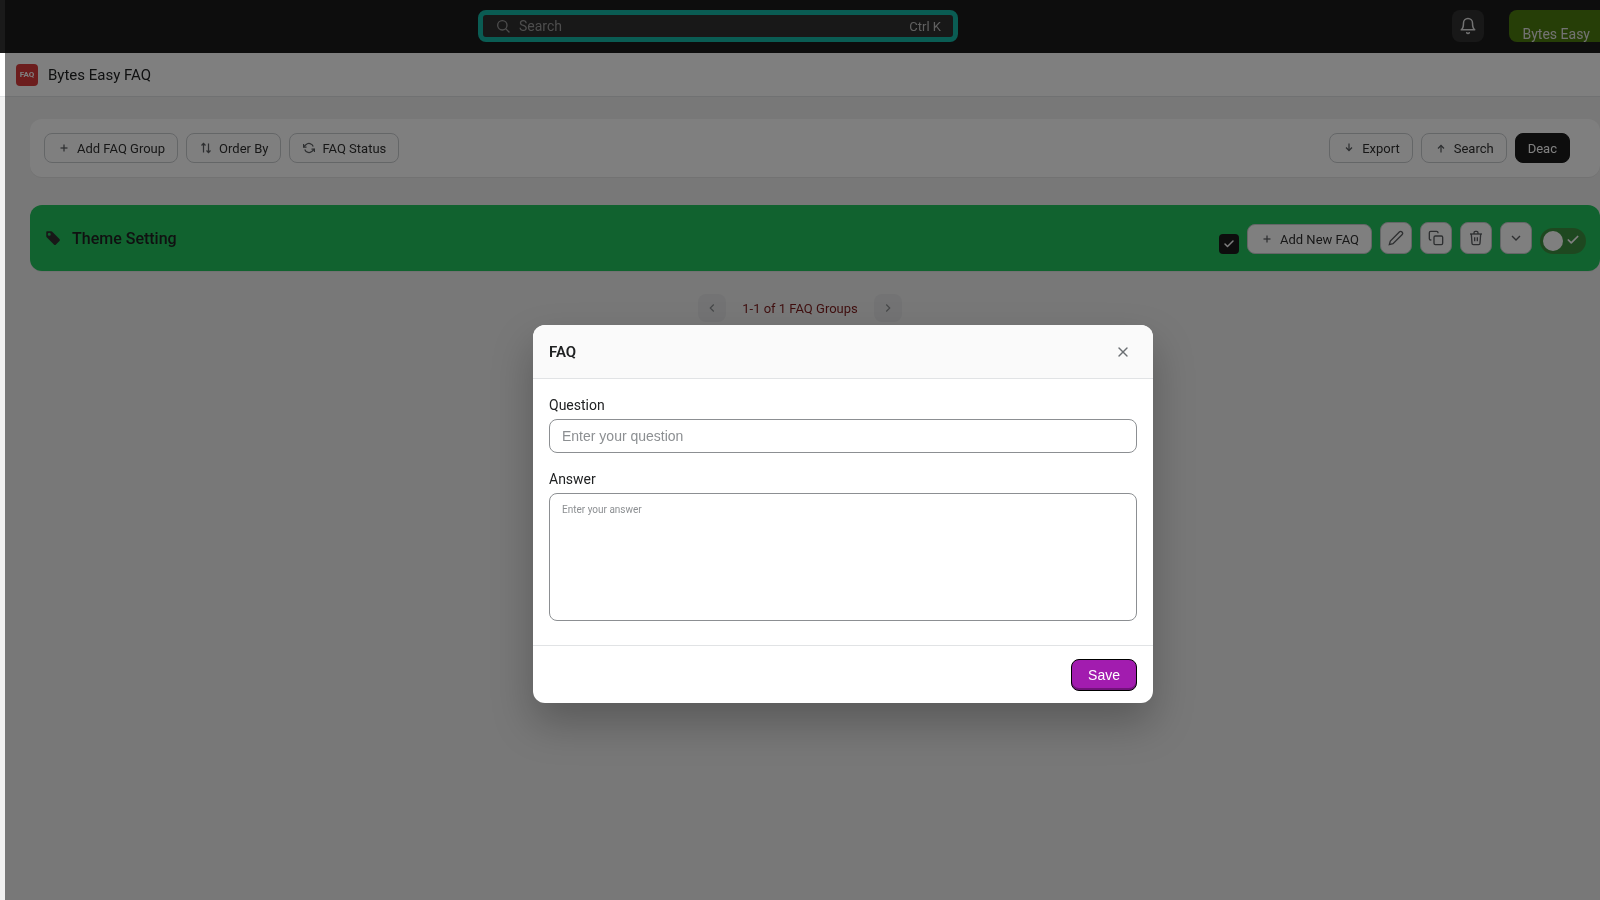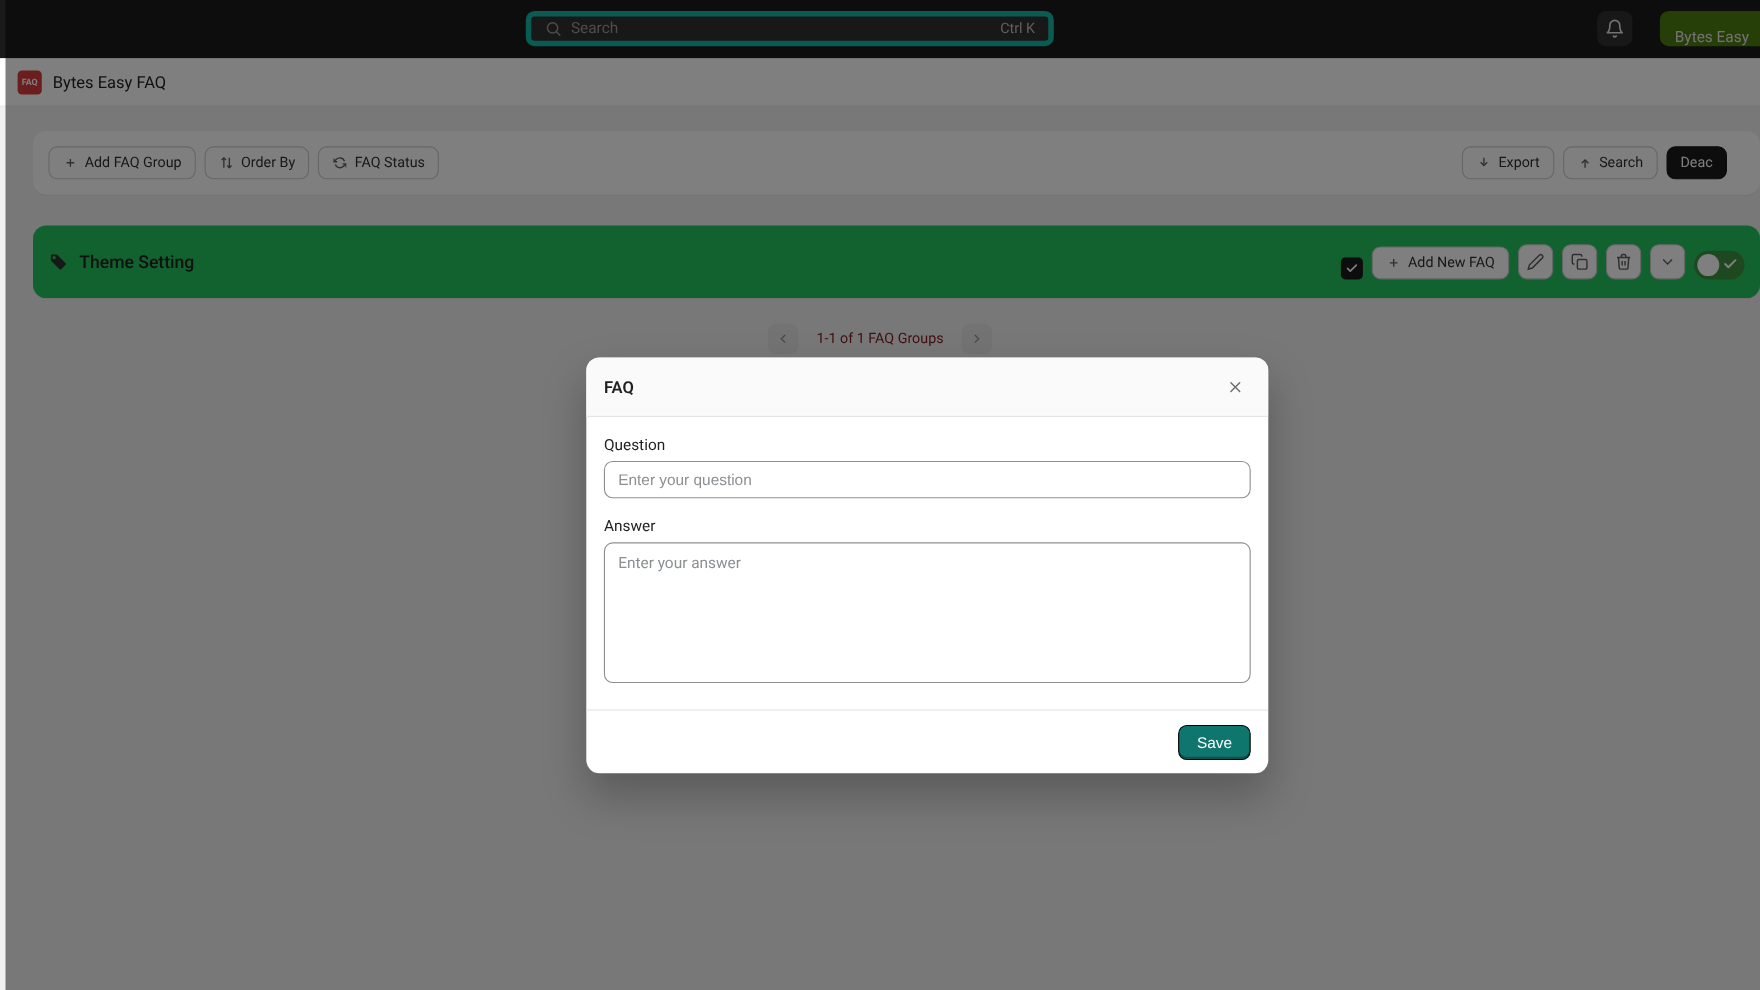--- a/index.html
+++ b/index.html
@@ -48,24 +48,24 @@
 
   
   .modal { position: absolute; left: 533px; top: 325px; width: 620px; background: #ffffff; border-radius: 12px; box-shadow: 0 20px 40px rgba(0,0,0,.25); overflow: hidden; }
   .modal-header { height: 54px; display: flex; align-items: center; justify-content: space-between; padding: 0 16px; border-bottom: 1px solid #e1e3e5; background: #fafafa; }
   .modal-title { font-size: 15px; font-weight: 600; }
   .close-btn { width: 28px; height: 28px; display: flex; align-items: center; justify-content: center; color: #6b6f73; cursor: pointer; border-radius: 6px; }
   .modal-body { padding: 18px 16px 20px; }
   .field-label { font-size: 14px; color: #202223; margin-bottom: 6px; display: block; }
   .text-input { width: 100%; height: 34px; border: 1px solid #8c8f92; border-radius: 8px; padding: 0 12px; font-size: 14px; color: #202223; outline: none; }
   .text-input::placeholder, .text-area::placeholder { color: #8c8f92; }
-  .text-area { width: 100%; height: 128px; border: 1px solid #8c8f92; border-radius: 8px; padding: 10px 12px; font-size: 14px; color: #202223; outline: none; resize: none; font-family: inherit; }
+  .text-area { width: 100%; height: 128px; border: 1px solid #8c8f92; border-radius: 8px; padding: 10px 12px; font-size: 10px; color: #202223; outline: none; resize: none; font-family: inherit; }
   .field-gap { height: 18px; }
   .modal-footer { height: 58px; border-top: 1px solid #e1e3e5; display: flex; align-items: center; justify-content: flex-end; padding: 0 16px; }
-  .save-btn { height: 32px; padding: 0 16px; background: #0f766e; color: #fff; border: 1px solid #000; border-radius: 8px; font-size: 14px; cursor: pointer; box-shadow: inset 0 -2px 0 rgba(0,0,0,.3); }
+  .save-btn { height: 32px; padding: 0 16px; background: #a21caf; color: #fff; border: 1px solid #000; border-radius: 8px; font-size: 14px; cursor: pointer; box-shadow: inset 0 -2px 0 rgba(0,0,0,.3); }
 
   svg { display: block; }
 </style>
 </head>
 <body>
 
 <div class="top-header">
   <div class="search-box">
     <span class="icon">
       <svg width="16" height="16" viewBox="0 0 24 24" fill="none" stroke="#9a9a9a" stroke-width="2" stroke-linecap="round">

